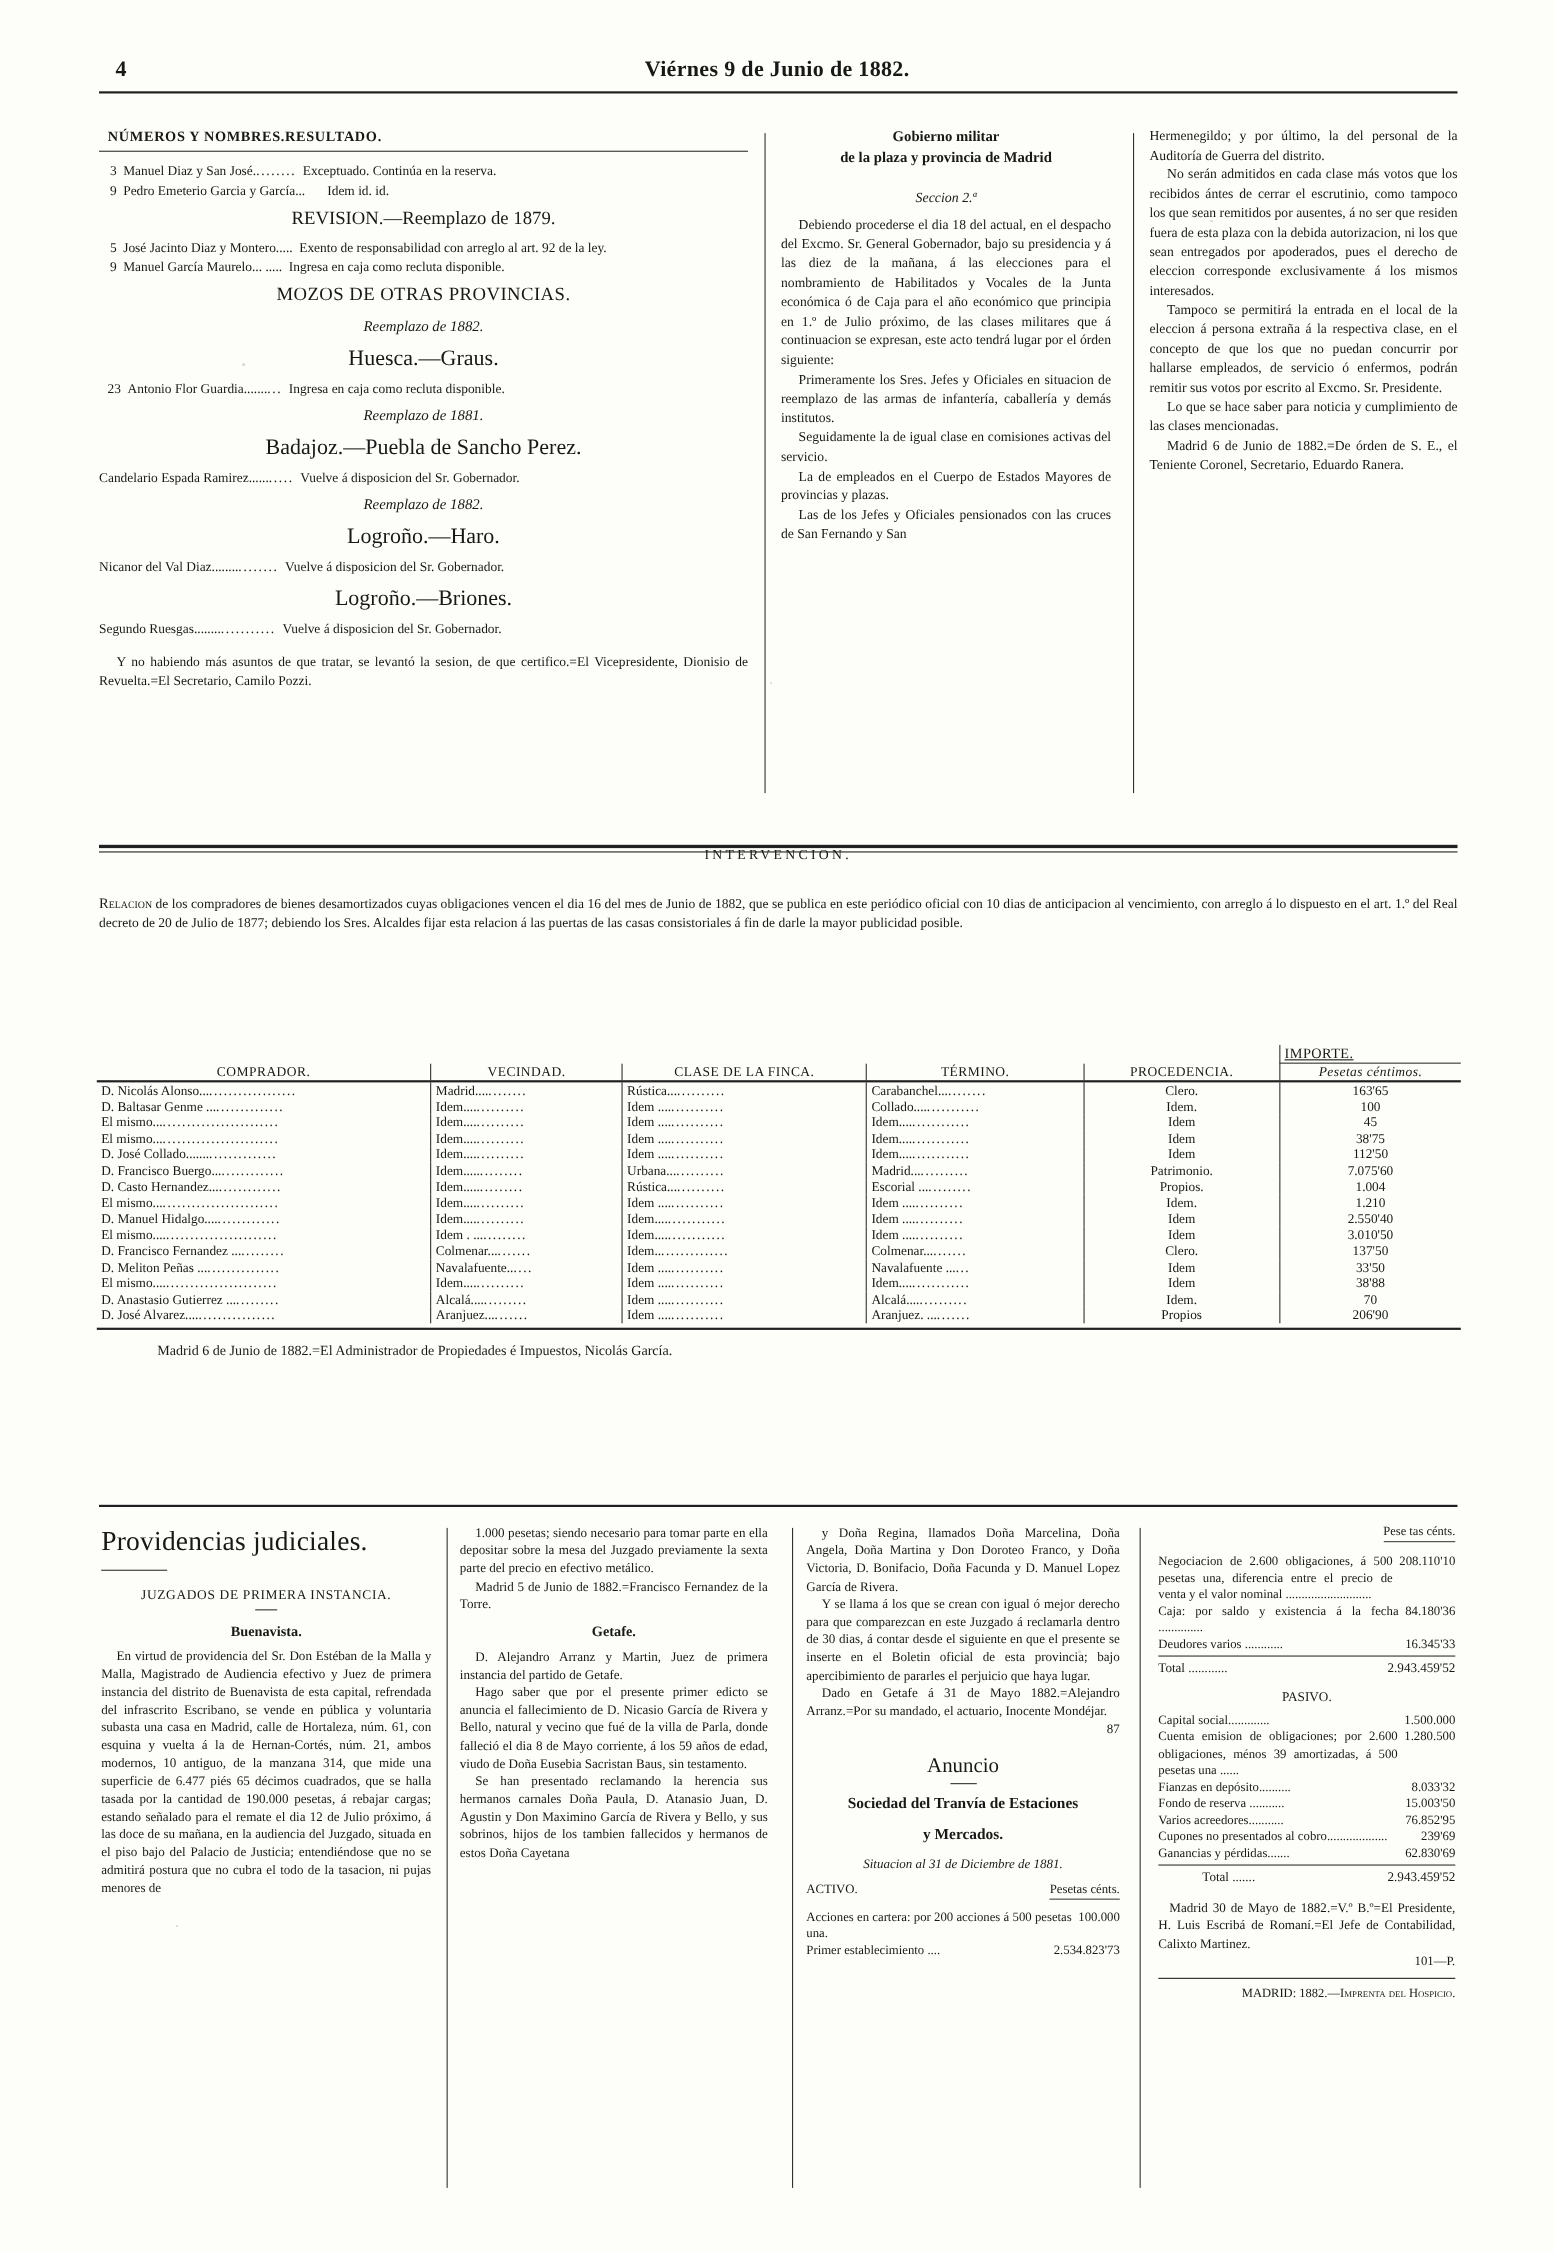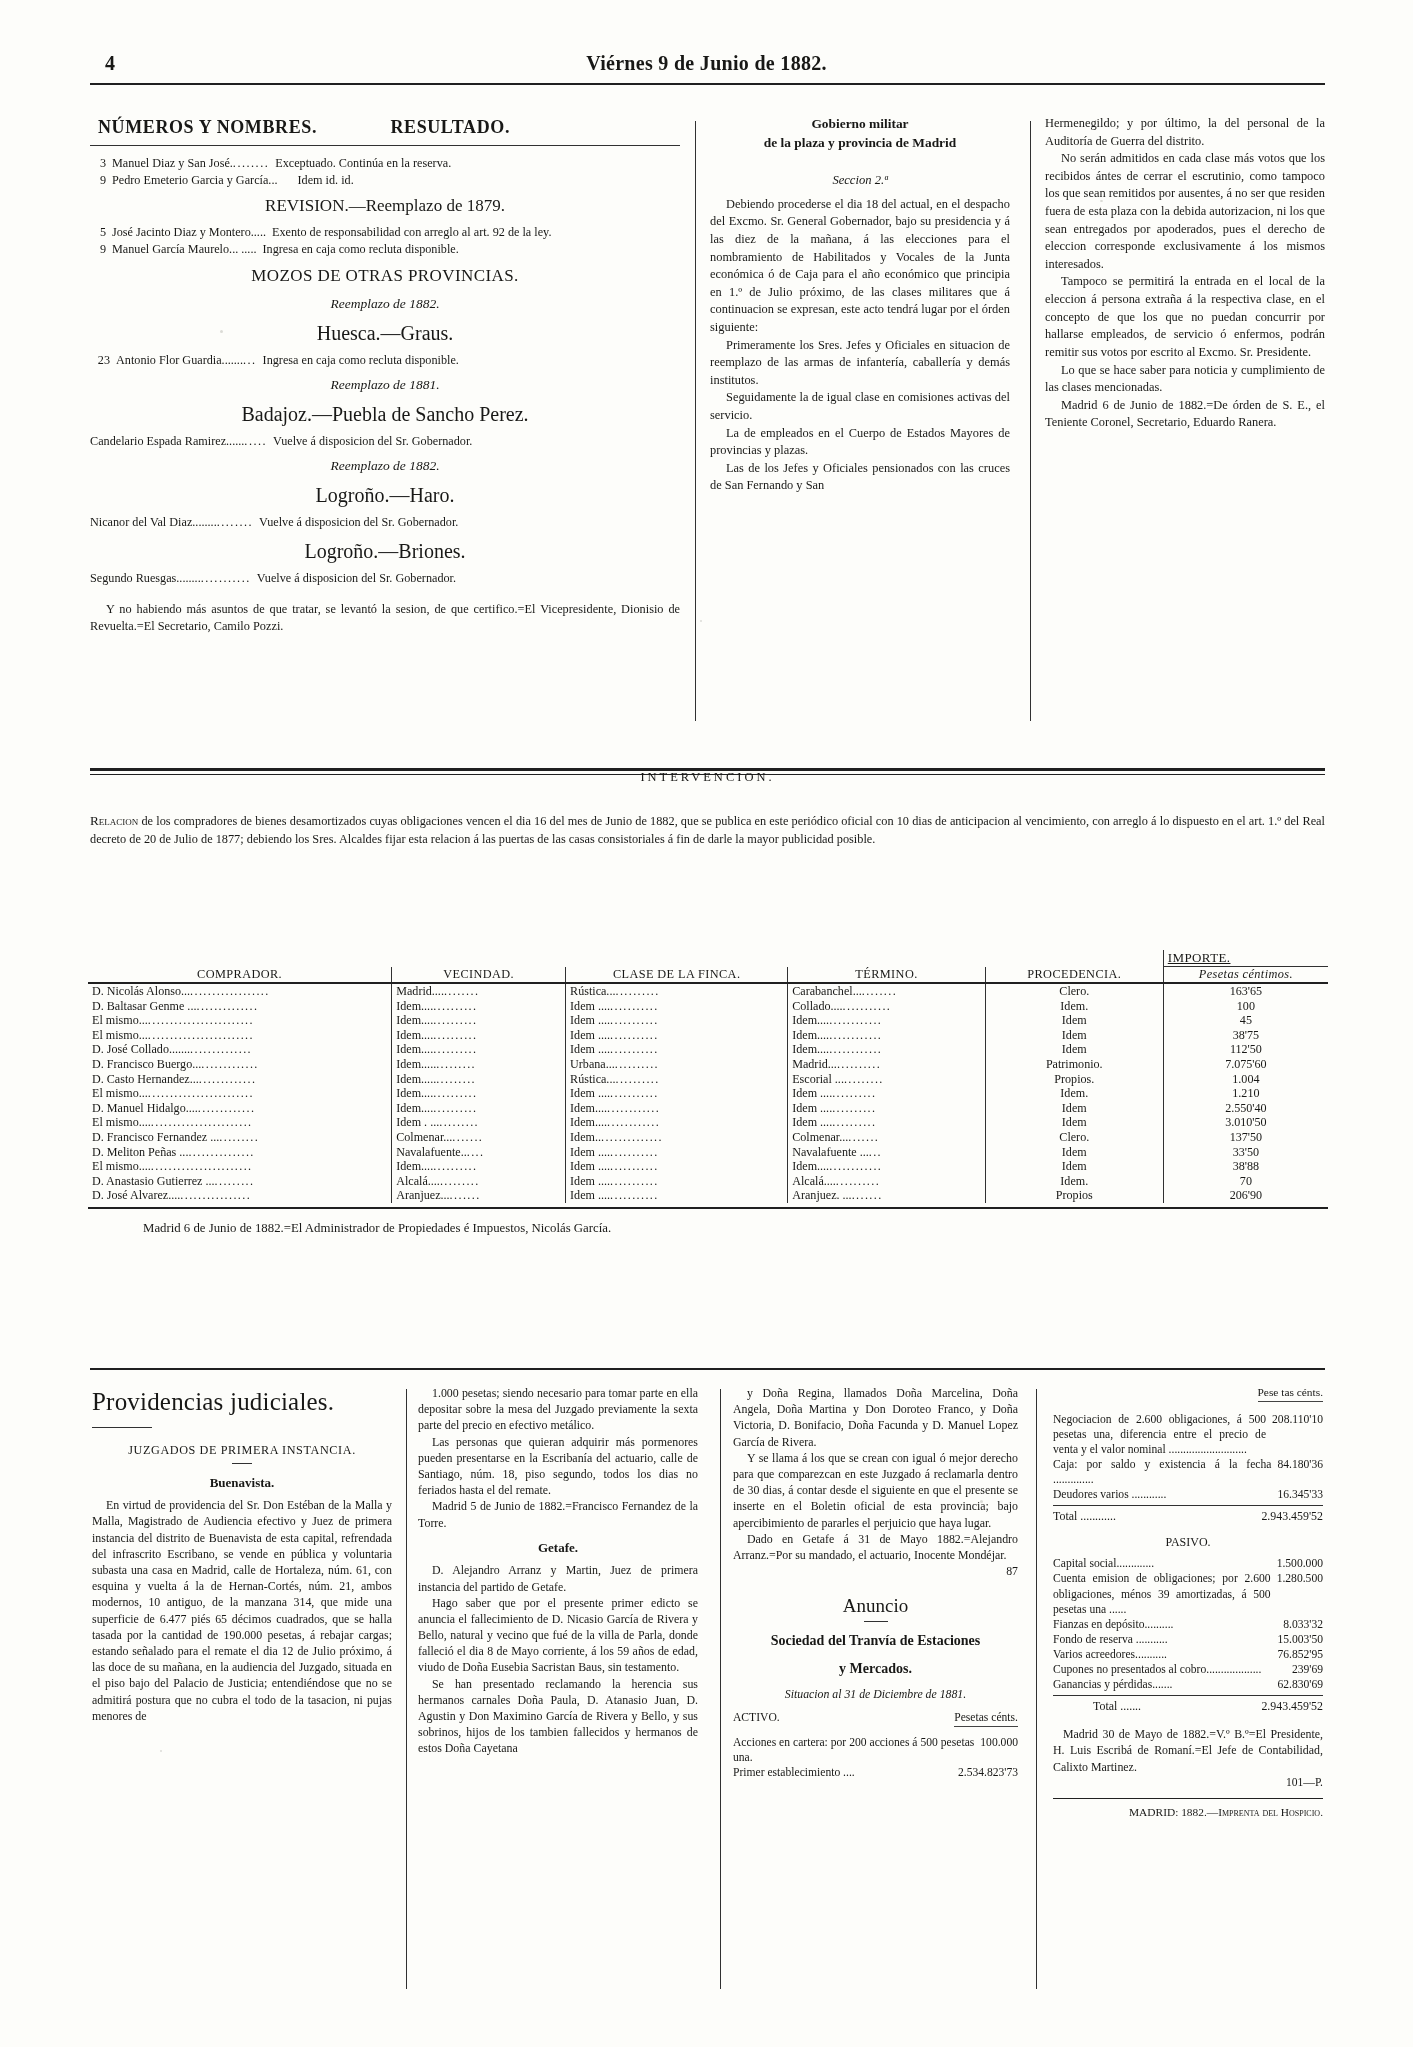--- a/index.html
+++ b/index.html
@@ -14,21 +14,21 @@
   .hdr-title{position:absolute;left:0;top:52px;width:100%;text-align:center;font-size:20px;font-weight:bold;letter-spacing:.3px;}
   
   .rule{position:absolute;background:#222;}
   
   .topband{position:absolute;left:90px;top:115px;width:1235px;height:630px;}
   .col{position:absolute;top:0;font-size:12.4px;line-height:1.42;text-align:justify;}
   .c1{left:0;width:590px;}
   .c2{left:620px;width:300px;}
   .c3{left:955px;width:280px;}
   .vrule{position:absolute;top:6px;width:1px;background:#333;height:600px;}
-  .colhdr{display:flex;justify-content:space-between;font-size:18px;letter-spacing:.6px;font-weight:bold;margin-bottom:4px;}
+  .colhdr{display:flex;font-size:13px;letter-spacing:.6px;font-weight:bold;margin-bottom:4px;}
   .colhdr .l{margin-left:8px;}
   .colhdr .r{margin-right:170px;}
   .hr-under{border-top:1px solid #333;margin:2px 0 9px 0;}
   .entry{display:flex;font-size:12.2px;line-height:1.35;margin-bottom:1px;}
   .entry .nm{white-space:nowrap;}
   .entry .dots{flex:0 0 auto;overflow:hidden;white-space:nowrap;letter-spacing:1.5px;}
   .entry .res{margin-left:6px;}
   .ctr{text-align:center;margin:6px 0 5px;}
   .it{font-style:italic;}
   .bigger{font-size:20px;}
@@ -355,21 +355,20 @@
       <div class="prov-title">Providencias judiciales.</div>
       <div class="dash"></div>
       <h4>JUZGADOS DE PRIMERA INSTANCIA.</h4>
       <div class="dash" style="margin:4px auto 10px;width:20px;"></div>
       <h5>Buenavista.</h5>
       <p>En virtud de providencia del Sr. Don Estéban de la Malla y Malla, Magistrado de Audiencia efectivo y Juez de primera instancia del distrito de Buenavista de esta capital, refrendada del infrascrito Escribano, se vende en pública y voluntaria subasta una casa en Madrid, calle de Hortaleza, núm. 61, con esquina y vuelta á la de Hernan-Cortés, núm. 21, ambos modernos, 10 antiguo, de la manzana 314, que mide una superficie de 6.477 piés 65 décimos cuadrados, que se halla tasada por la cantidad de 190.000 pesetas, á rebajar cargas; estando señalado para el remate el dia 12 de Julio próximo, á las doce de su mañana, en la audiencia del Juzgado, situada en el piso bajo del Palacio de Justicia; entendiéndose que no se admitirá postura que no cubra el todo de la tasacion, ni pujas menores de</p>
     </div>
 
     <div class="bcol b2">
       <p class="nohang">1.000 pesetas; siendo necesario para tomar parte en ella depositar sobre la mesa del Juzgado previamente la sexta parte del precio en efectivo metálico.</p>
-      <p>Las personas que quieran adquirir más pormenores pueden presentarse en la Escribanía del actuario, calle de Santiago, núm. 18, piso segundo, todos los dias no feriados hasta el del remate.</p>
       <p>Madrid 5 de Junio de 1882.=Francisco Fernandez de la Torre.</p>
       <h5>Getafe.</h5>
       <p>D. Alejandro Arranz y Martin, Juez de primera instancia del partido de Getafe.</p>
       <p>Hago saber que por el presente primer edicto se anuncia el fallecimiento de D. Nicasio García de Rivera y Bello, natural y vecino que fué de la villa de Parla, donde falleció el dia 8 de Mayo corriente, á los 59 años de edad, viudo de Doña Eusebia Sacristan Baus, sin testamento.</p>
       <p>Se han presentado reclamando la herencia sus hermanos carnales Doña Paula, D. Atanasio Juan, D. Agustin y Don Maximino García de Rivera y Bello, y sus sobrinos, hijos de los tambien fallecidos y hermanos de estos Doña Cayetana</p>
     </div>
 
     <div class="bcol b3">
       <p class="nohang">y Doña Regina, llamados Doña Marcelina, Doña Angela, Doña Martina y Don Doroteo Franco, y Doña Victoria, D. Bonifacio, Doña Facunda y D. Manuel Lopez García de Rivera.</p>
       <p>Y se llama á los que se crean con igual ó mejor derecho para que comparezcan en este Juzgado á reclamarla dentro de 30 dias, á contar desde el siguiente en que el presente se inserte en el Boletin oficial de esta provincia; bajo apercibimiento de pararles el perjuicio que haya lugar.</p>

